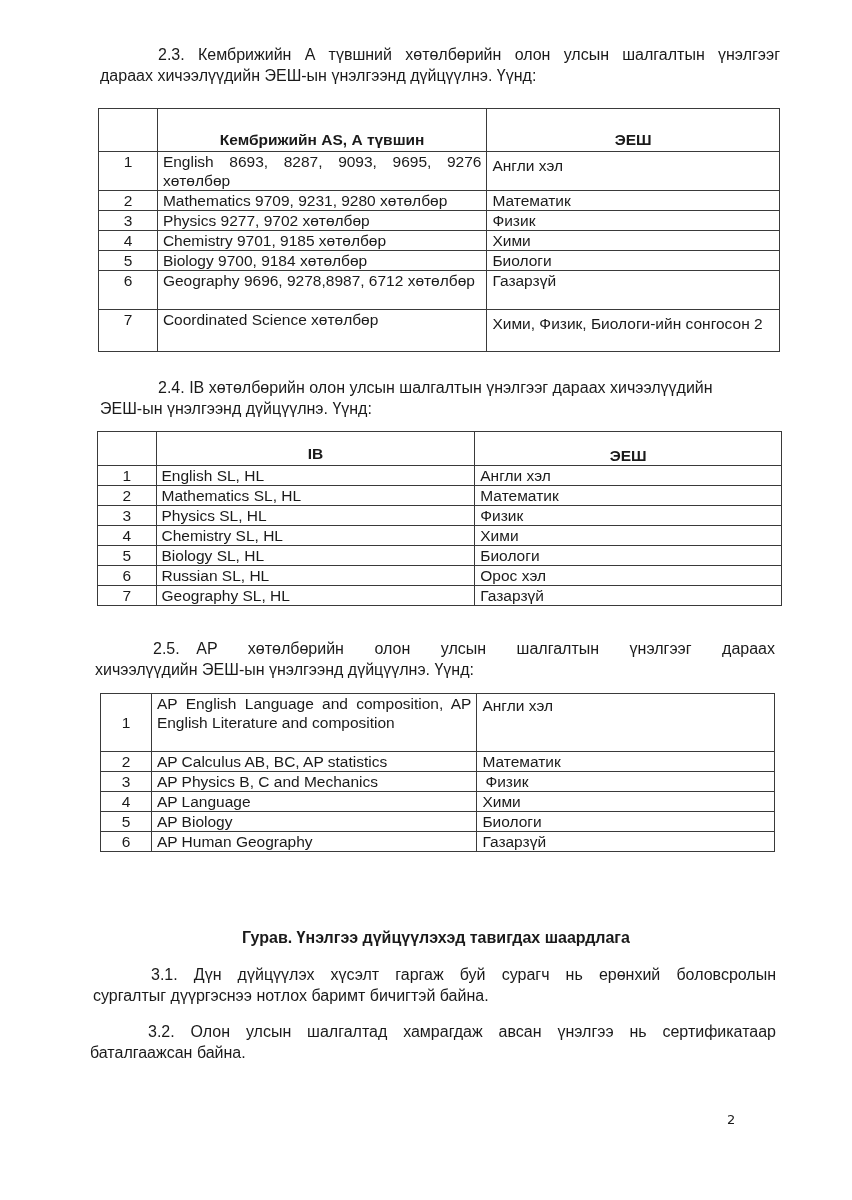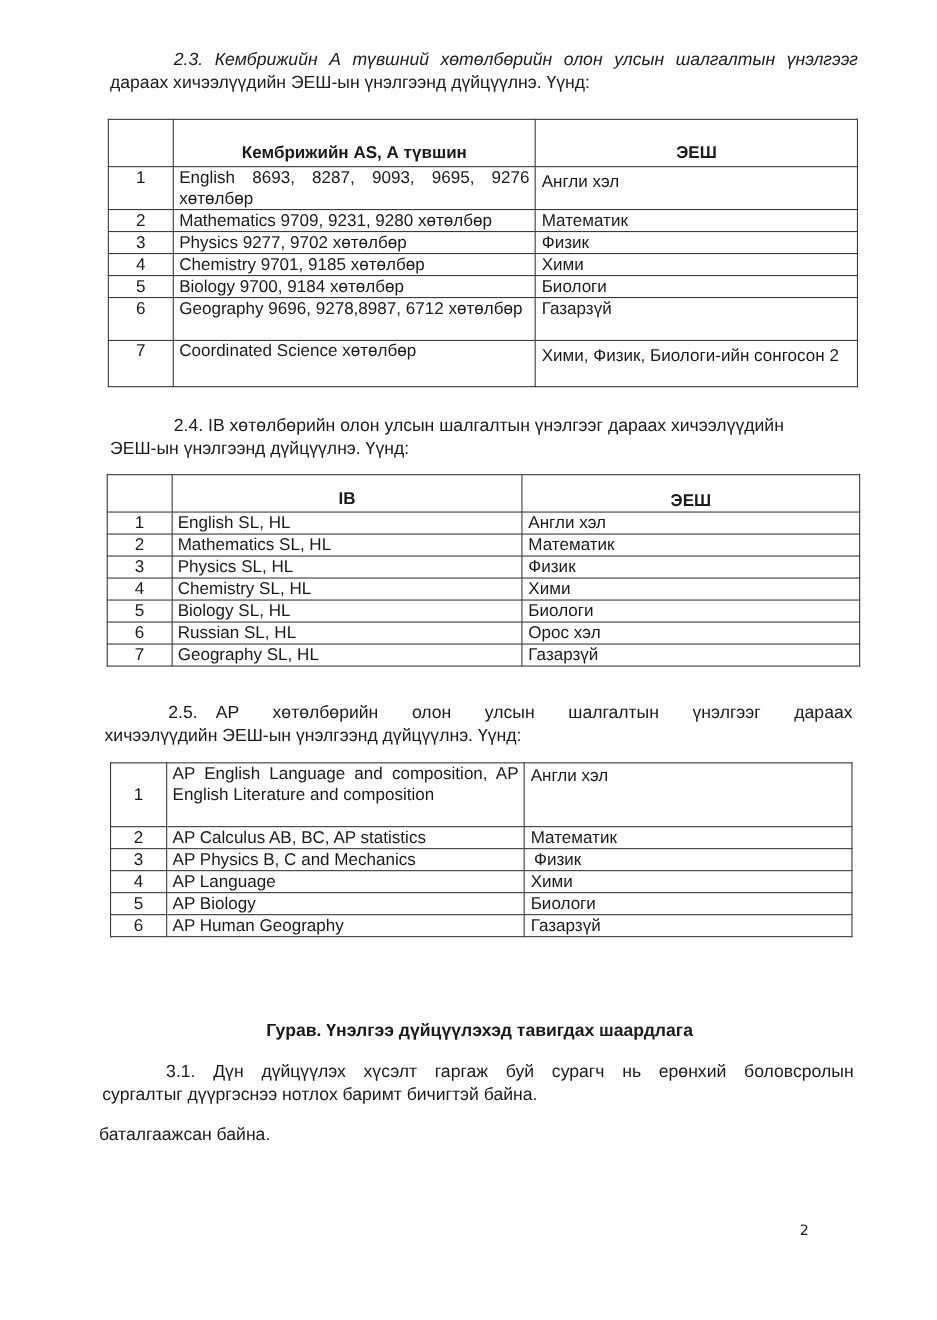--- a/index.html
+++ b/index.html
@@ -11,21 +11,21 @@
   table.t td, table.t th { border:1.3px solid #3a3a3a; vertical-align:top; padding:0 5px; }
   table.t th { font-weight:bold; text-align:center; vertical-align:bottom; padding-bottom:2px;border-radius:12px; }
   table.t td.num { text-align:center; padding:0; }
   .heading { position:absolute; left:0; width:852px; text-align:center; font-weight:bold; font-size:16px; }
   .pagenum { position:absolute; left:727px; top:1112px; font-family:"DejaVu Sans", sans-serif; font-size:13px; }
 </style>
 </head>
 <body>
 
 <div class="para" style="left:100px; top:44px; width:680px;">
-  <div style="text-align:justify; text-align-last:justify;font-style:italic;"><span class="ind"></span><span>2.3.</span> <span>Кембрижийн А түвшний хөтөлбөрийн олон улсын шалгалтын үнэлгээг</span></div>
+  <div style="text-align:justify; text-align-last:justify;"><span class="ind"></span><span>2.3.</span> <span>Кембрижийн А түвшний хөтөлбөрийн олон улсын шалгалтын үнэлгээг</span></div>
   <div>дараах хичээлүүдийн ЭЕШ-ын үнэлгээнд дүйцүүлнэ. Үүнд:</div>
 </div>
 
 <table class="t" style="left:98px; top:108px; width:682px;">
   <colgroup>
       <col style="width:59px">
       <col style="width:330px">
       <col style="width:293px">
     </colgroup>
   <tbody>
@@ -173,16 +173,17 @@
   </table>
 
 <div class="heading" style="top:929px; left:10px;">Гурав. Үнэлгээ дүйцүүлэхэд тавигдах шаардлага</div>
 
 <div class="para" style="left:93px; top:964px; width:683px;">
   <div style="text-align:justify; text-align-last:justify;"><span class="ind"></span><span>3.1. Дүн дүйцүүлэх хүсэлт гаргаж буй сурагч нь ерөнхий боловсролын</span></div>
   <div>сургалтыг дүүргэснээ нотлох баримт бичигтэй байна.</div>
 </div>
 
 <div class="para" style="left:90px; top:1021px; width:686px;">
+  <div style="text-align:justify; text-align-last:justify;"><span class="ind"></span><span>3.2. Олон улсын шалгалтад хамрагдаж авсан үнэлгээ нь сертификатаар</span></div>
   <div>баталгаажсан байна.</div>
 </div>
 
 <div class="pagenum">2</div>
 
 </body></html>

